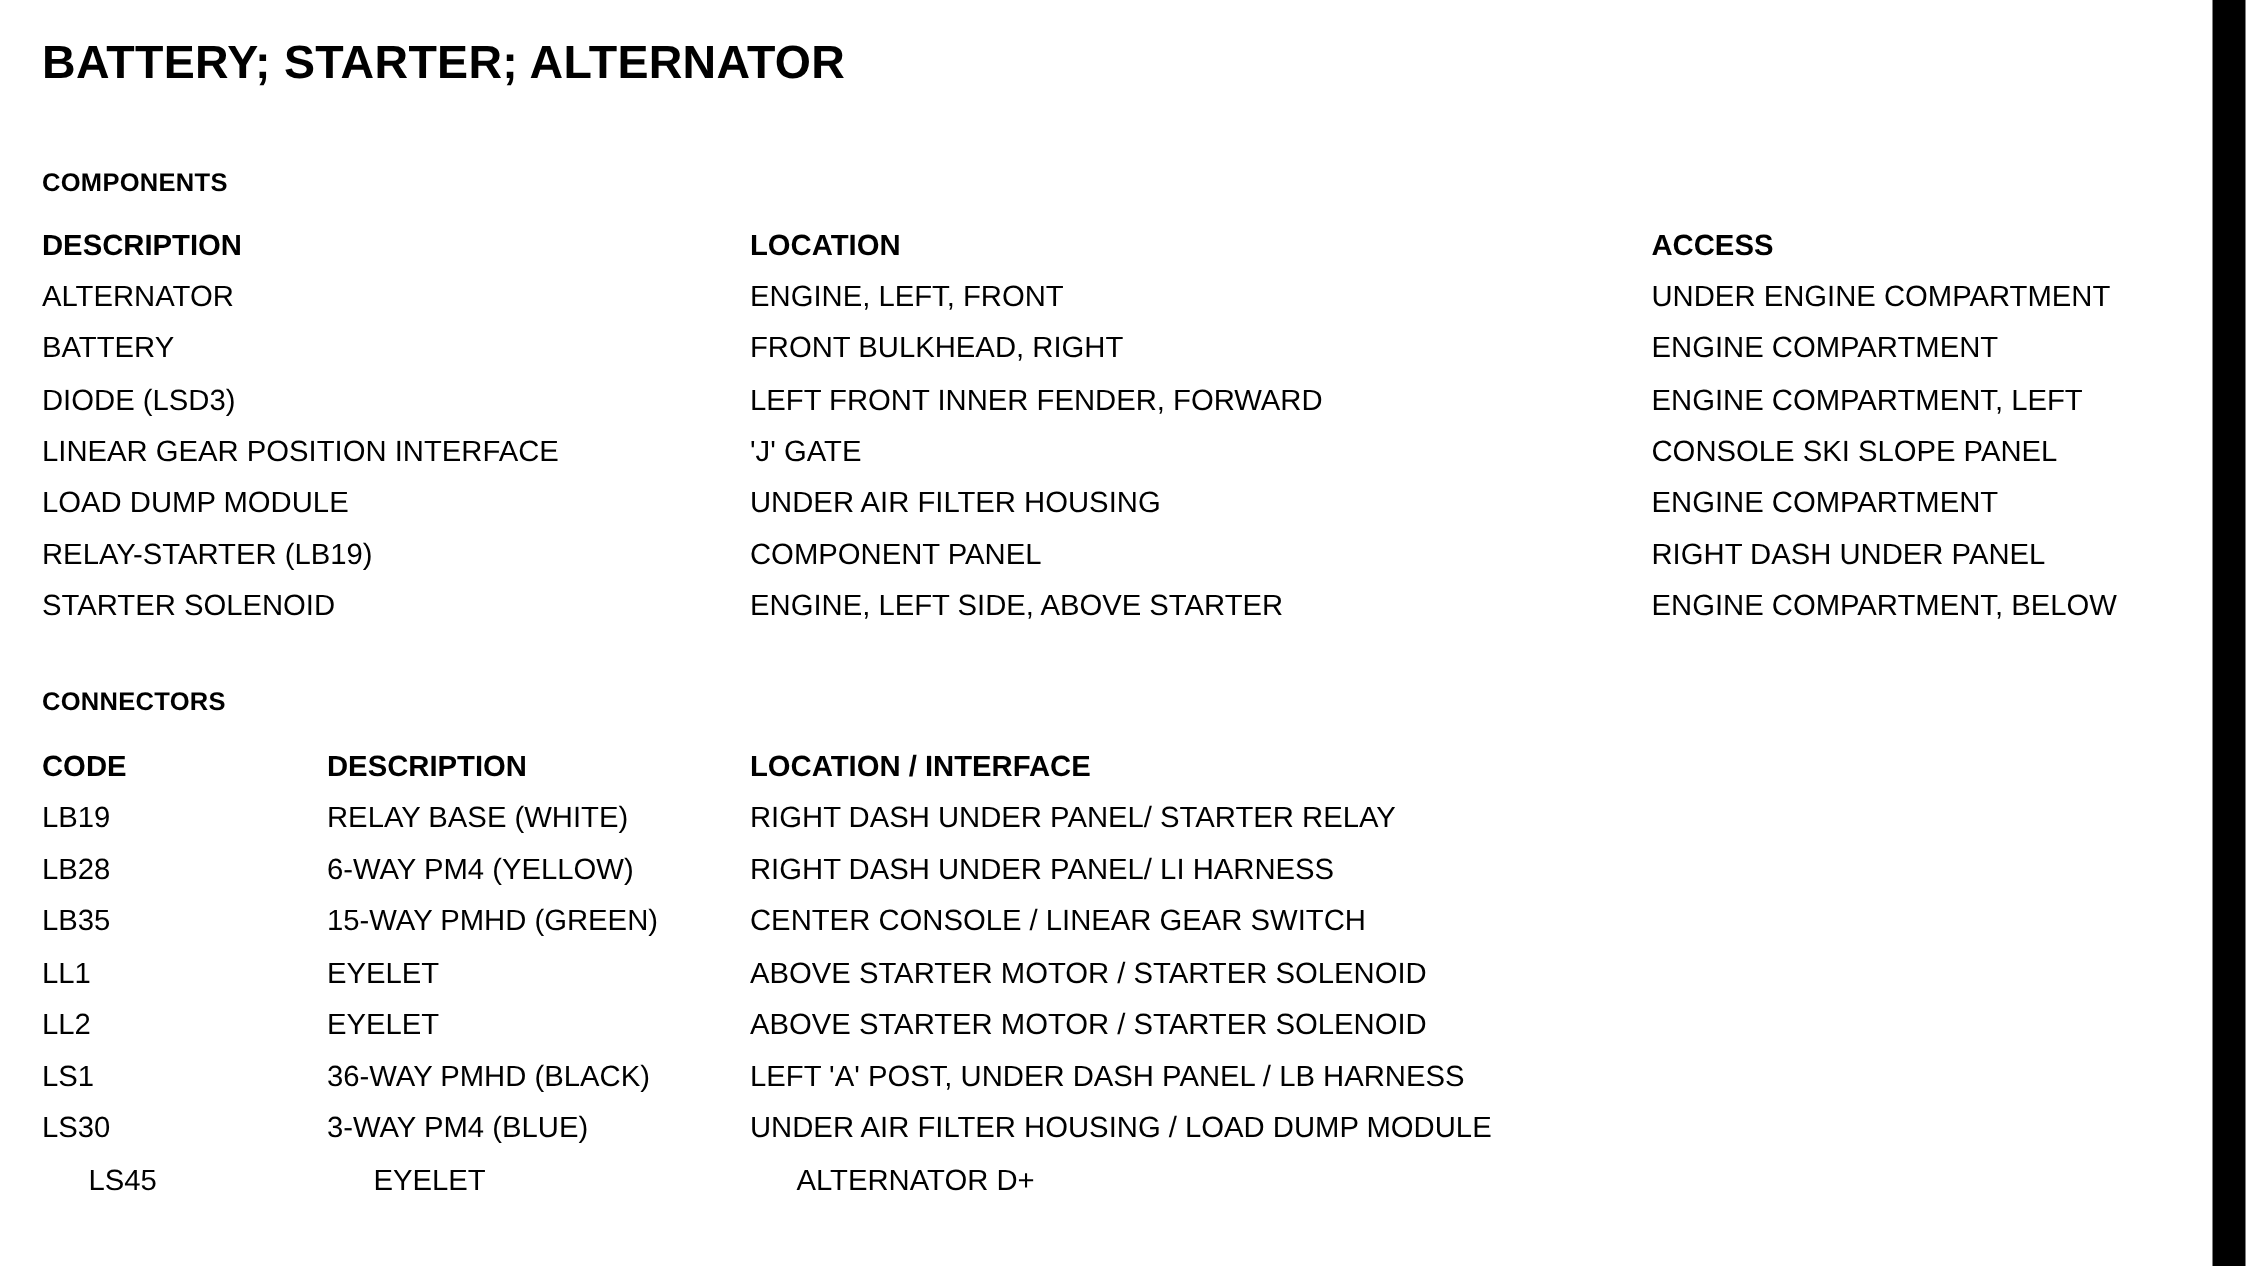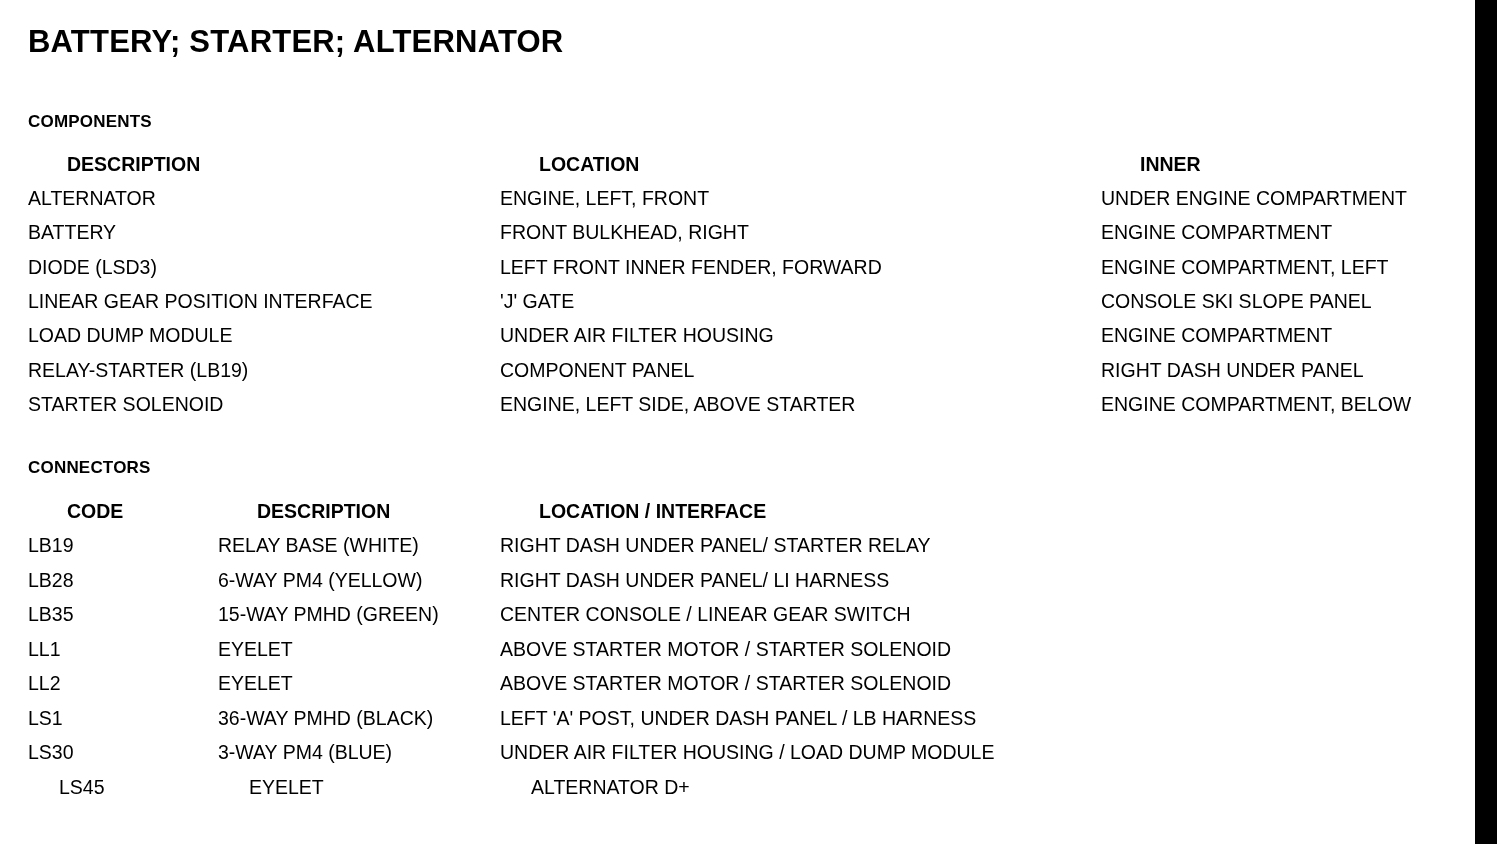--- a/index.html
+++ b/index.html
@@ -63,21 +63,20 @@
   }
   .cell {
     position: absolute;
     font-size: 19.5px;
     line-height: 24px;
     white-space: nowrap;
     top: 0;
   }
   .hdr .cell {
     font-weight: bold;
-    margin-left: 39px;
   }
 
   
   .c-desc { left: 28px; }
   .c-loc  { left: 500px; }
   .c-acc  { left: 1101px; }
 
   
   .k-code { left: 28px; }
   .k-desc { left: 218px; }
@@ -91,21 +90,21 @@
   <div class="edge-bar"></div>
 
   <div class="doc-title">BATTERY; STARTER; ALTERNATOR</div>
 
   <div class="section-heading" id="components-heading">COMPONENTS</div>
 
   <div id="components-table">
       <div class="row hdr" style="top: 152px;">
         <div class="cell c-desc">DESCRIPTION</div>
         <div class="cell c-loc">LOCATION</div>
-        <div class="cell c-acc">INNER</div>
+        <div class="cell c-acc">ACCESS</div>
       </div>
       <div class="row" style="top: 186px;">
         <div class="cell c-desc">ALTERNATOR</div>
         <div class="cell c-loc">ENGINE, LEFT, FRONT</div>
         <div class="cell c-acc">UNDER ENGINE COMPARTMENT</div>
       </div>
       <div class="row" style="top: 220.3px;">
         <div class="cell c-desc">BATTERY</div>
         <div class="cell c-loc">FRONT BULKHEAD, RIGHT</div>
         <div class="cell c-acc">ENGINE COMPARTMENT</div>

